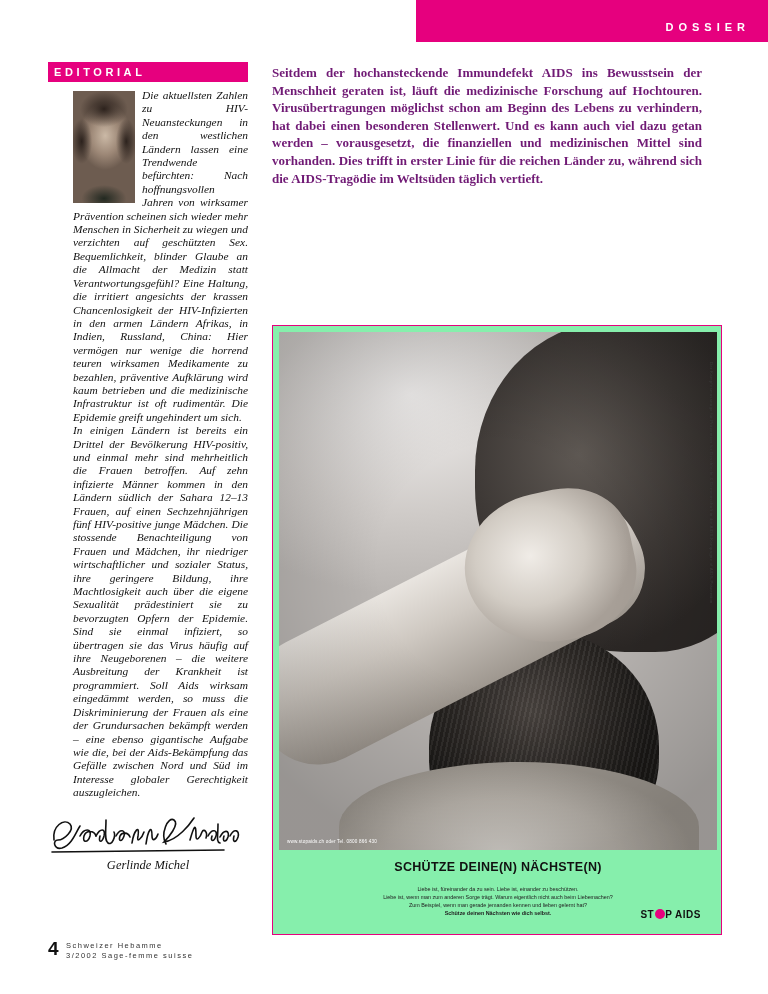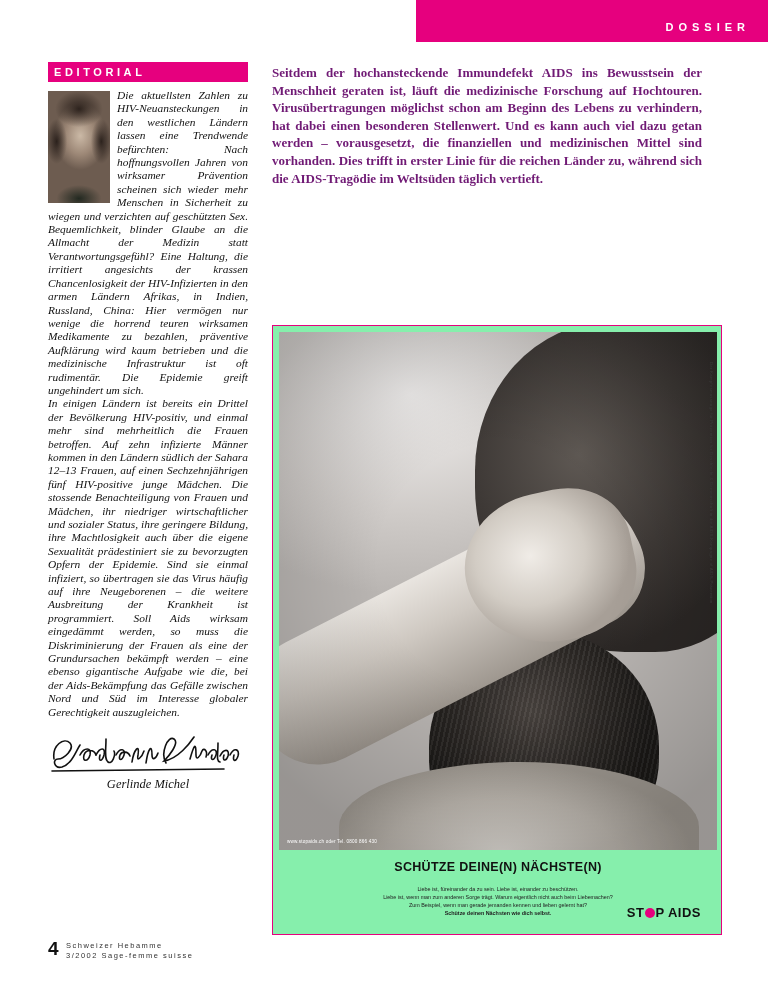--- a/index.html
+++ b/index.html
@@ -60,20 +60,21 @@
     letter-spacing: 3.6px;
   }
   .editorial-body {
     margin-top: 7px;
     font-family: "Liberation Serif", serif;
     font-style: italic;
     font-size: 11.4px;
     line-height: 13.4px;
     text-align: justify;
     color: #111;
+    margin-left: 25px;
   }
   .editorial-body p {
     margin: 0;
   }
   .portrait {
     float: left;
     width: 62px;
     height: 112px;
     margin: 2px 7px 2px 0;
     background:
@@ -319,21 +320,21 @@
   }
   .ad-body .bold {
     font-weight: bold;
   }
   .ad-logo {
     position: absolute;
     right: 20px;
     bottom: 14px;
     font-family: "Liberation Sans", sans-serif;
     font-weight: bold;
-    font-size: 13px;
+    font-size: 10px;
     letter-spacing: 0.5px;
     color: #111;
     text-align: right;
   }
   .ad-logo .dot {
     display: inline-block;
     width: 10px;
     height: 10px;
     border-radius: 50%;
     background: #e6007e;

